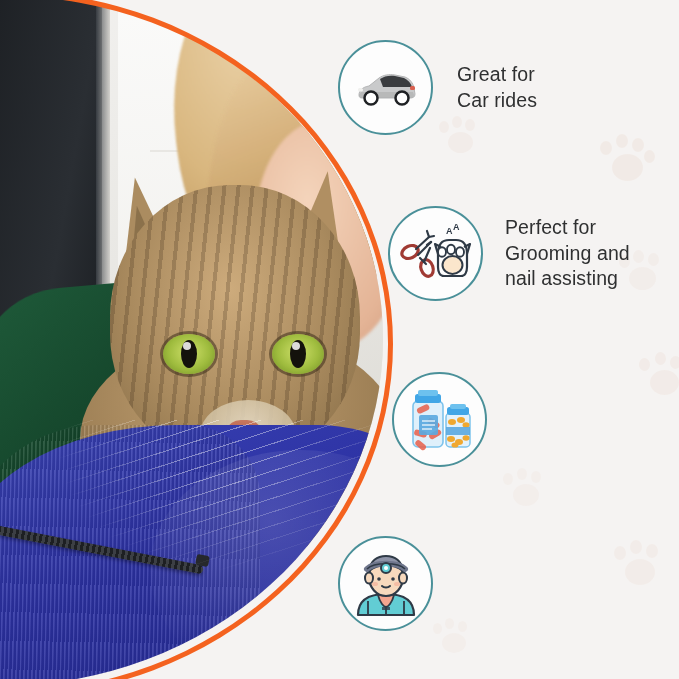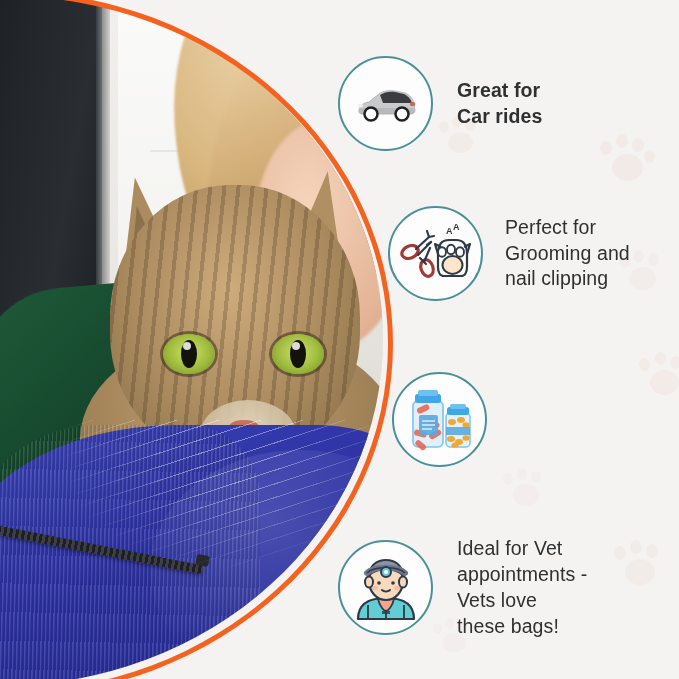--- a/index.html
+++ b/index.html
@@ -136,21 +136,21 @@
   .circle{
     width:95px;height:95px;border-radius:50%;
     background:#fdfdfd;border:2px solid #4a9099;
     display:flex;align-items:center;justify-content:center;flex:0 0 auto;
     box-sizing:border-box;
   }
   .ftext{
     margin-left:22px;color:#2f3031;font-size:19.5px;line-height:1.33;
     letter-spacing:.1px;white-space:pre-line;
   }
-  #f1{left:8px;top:56px;font-weight:bold;}
+  #f1{left:8px;top:40px;}
   #f2{left:58px;top:206px;}
   #f3{left:62px;top:372px;}
   #f4{left:8px;top:536px;}
   #f1 .ftext{margin-left:24px;}
   #f4 .ftext{margin-left:24px;}
 </style>
 </head>
 <body>
 
 <div id="stage">
@@ -296,21 +296,21 @@
             <ellipse cx="60" cy="28" rx="4" ry="4.8"></ellipse>
           </g>
           <g fill="#2f3a46" font-family="'Liberation Sans',sans-serif" font-size="9" font-weight="bold">
             <text x="46" y="10">A</text>
             <text x="53" y="6">A</text>
           </g>
         </svg>
       </div>
       <div class="ftext">Perfect for
 Grooming and
-nail clipping</div>
+nail assisting</div>
     </div>
 
     <div class="feature" id="f3">
       <div class="circle">
         <svg width="68" height="62" viewBox="0 0 68 62">
 
           <rect x="7" y="12" width="30" height="46" rx="5" fill="#dff0fb" stroke="#7dc3ec" stroke-width="1.6"></rect>
           <g fill="#e8604c" opacity=".85">
             <rect x="10" y="20" width="13" height="6" rx="3" transform="rotate(-25 10 20)"></rect>
             <rect x="24" y="28" width="13" height="6" rx="3" transform="rotate(35 24 28)"></rect>
@@ -364,20 +364,16 @@
           <circle cx="32" cy="17" r="5" fill="#62cdd4" stroke="#2f3a46" stroke-width="2"></circle>
           <circle cx="32" cy="17" r="2" fill="#ffffff"></circle>
 
           <circle cx="25" cy="28" r="1.8" fill="#2f3a46"></circle>
           <circle cx="39" cy="28" r="1.8" fill="#2f3a46"></circle>
           <path d="M28 35 C30 37 34 37 36 35" fill="none" stroke="#2f3a46" stroke-width="2" stroke-linecap="round"></path>
           <ellipse cx="21" cy="33" rx="3" ry="2" fill="#f4a58f" opacity=".55"></ellipse>
           <ellipse cx="43" cy="33" rx="3" ry="2" fill="#f4a58f" opacity=".55"></ellipse>
         </svg>
       </div>
-      <div class="ftext">Ideal for Vet
-appointments -
-Vets love
-these bags!</div>
     </div>
 
   </div>
 </div>
 
 </body></html>

